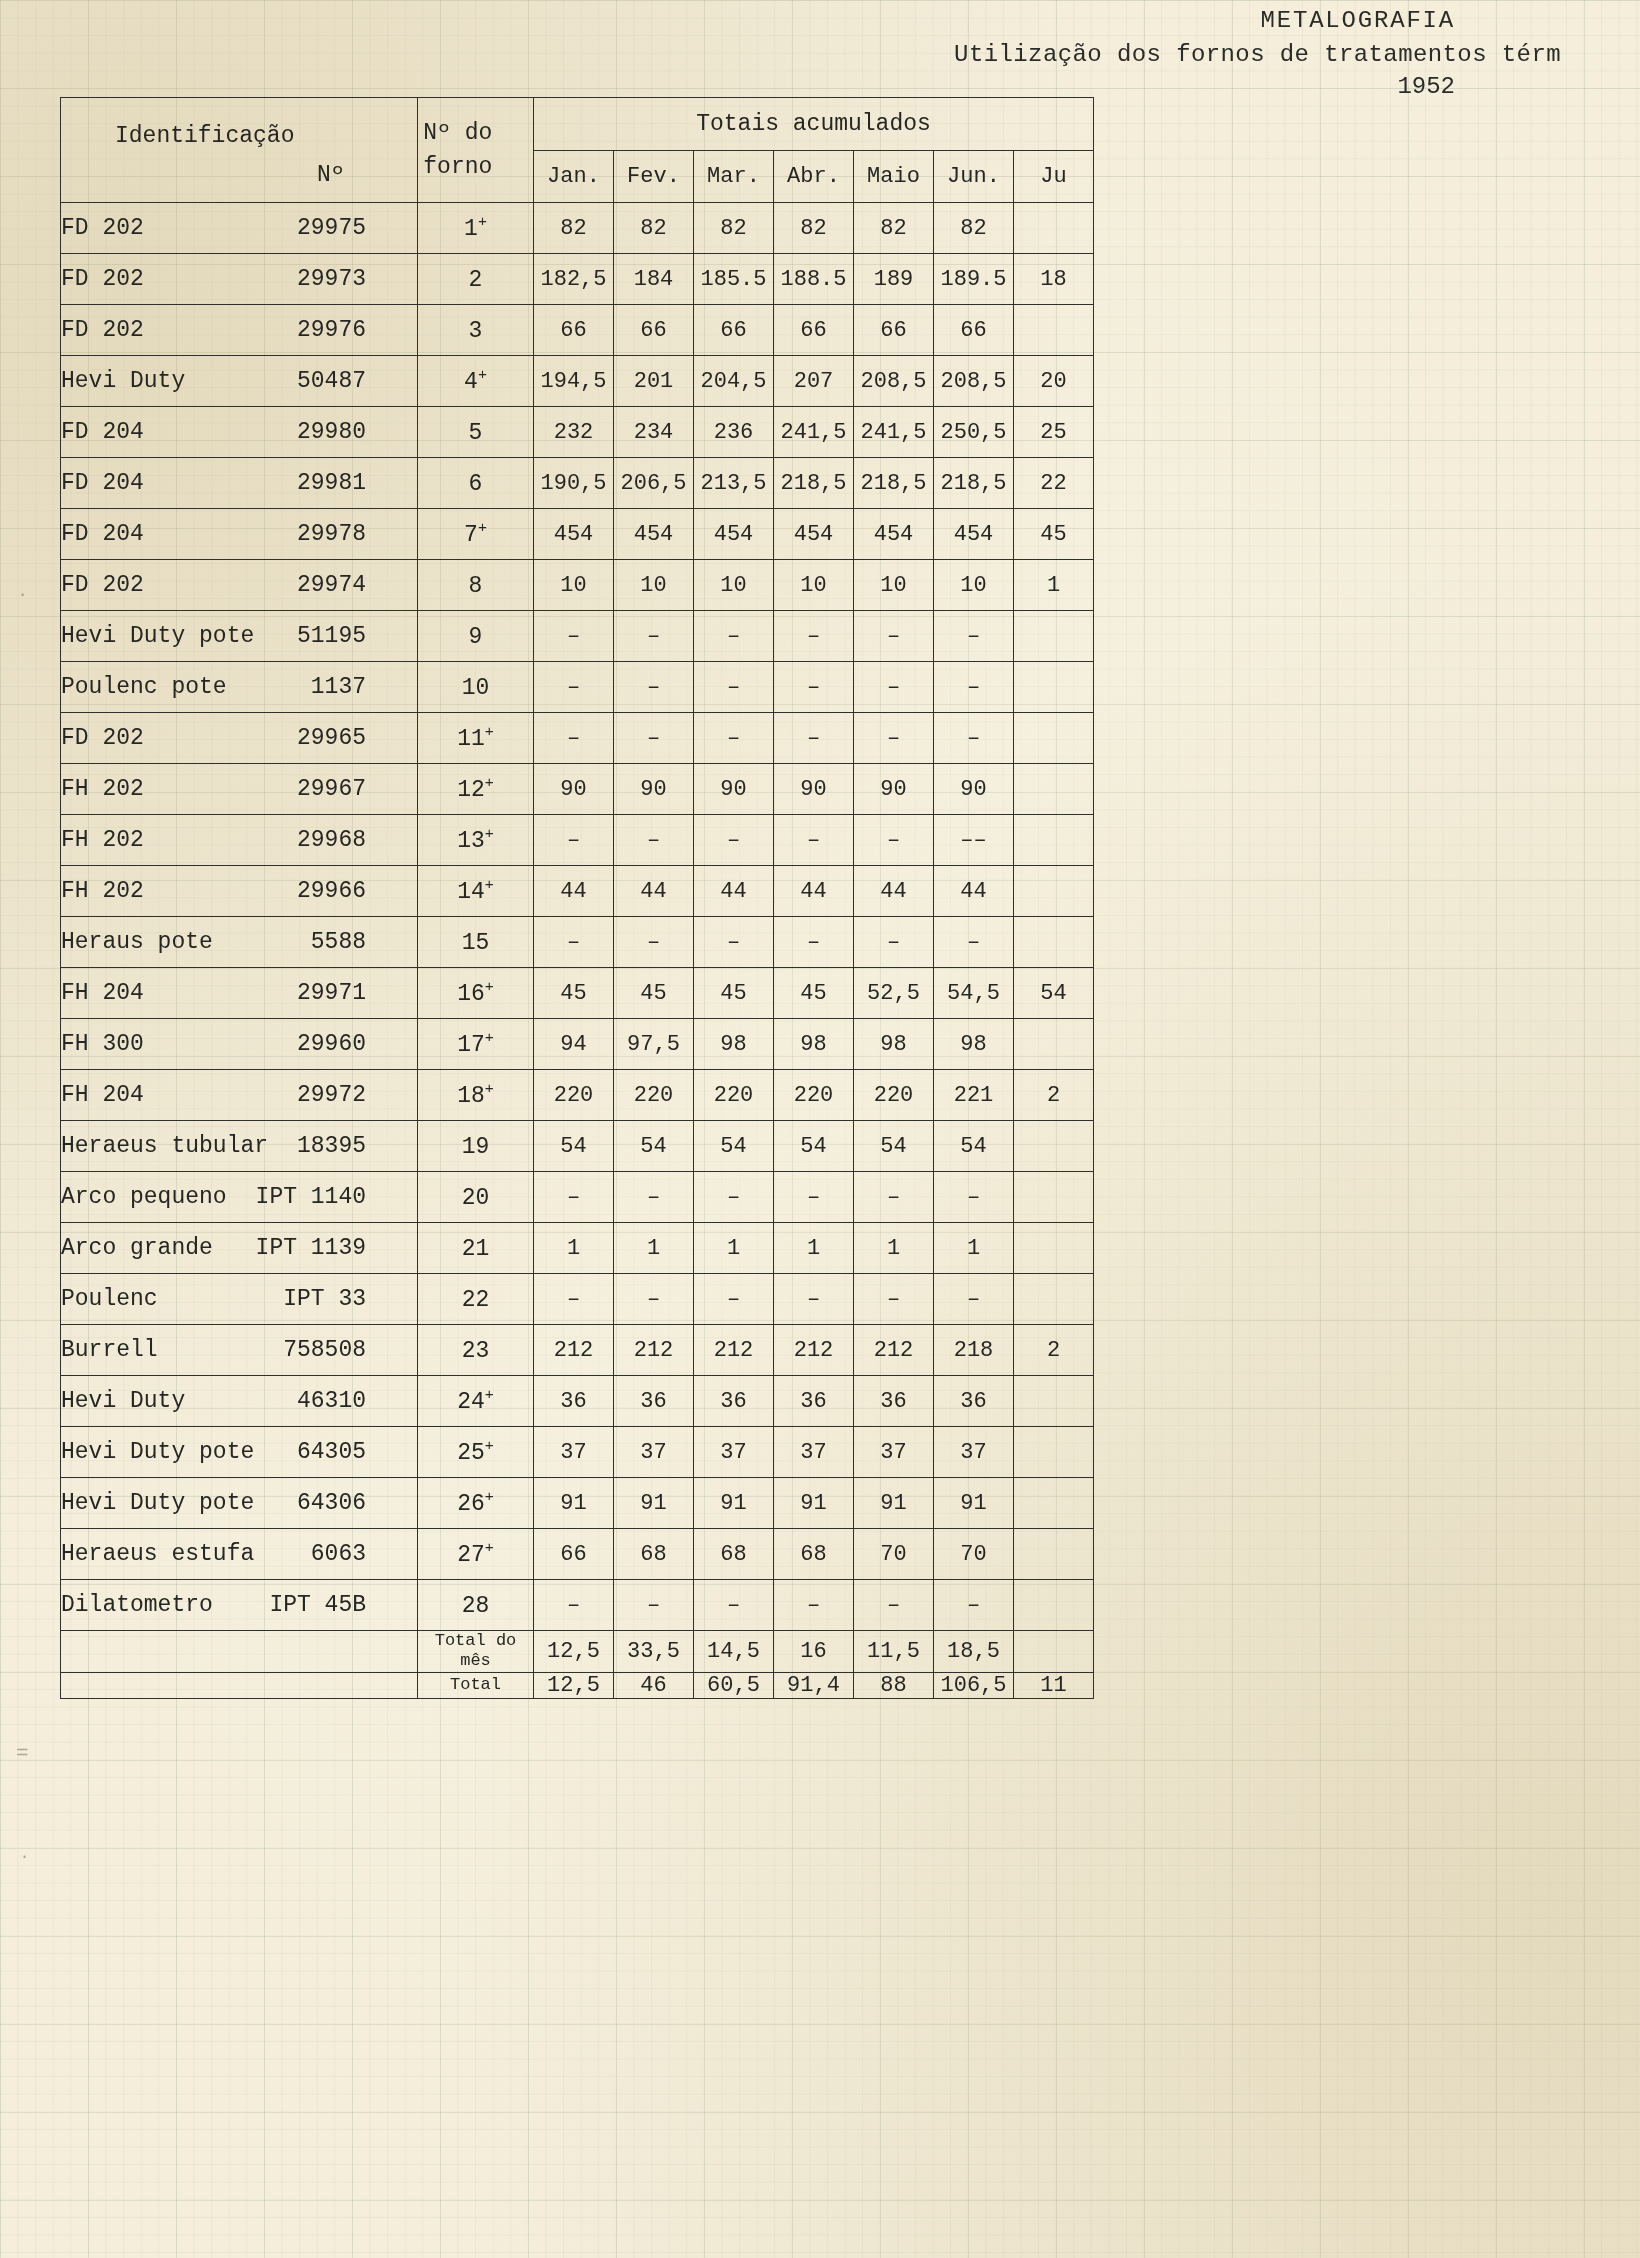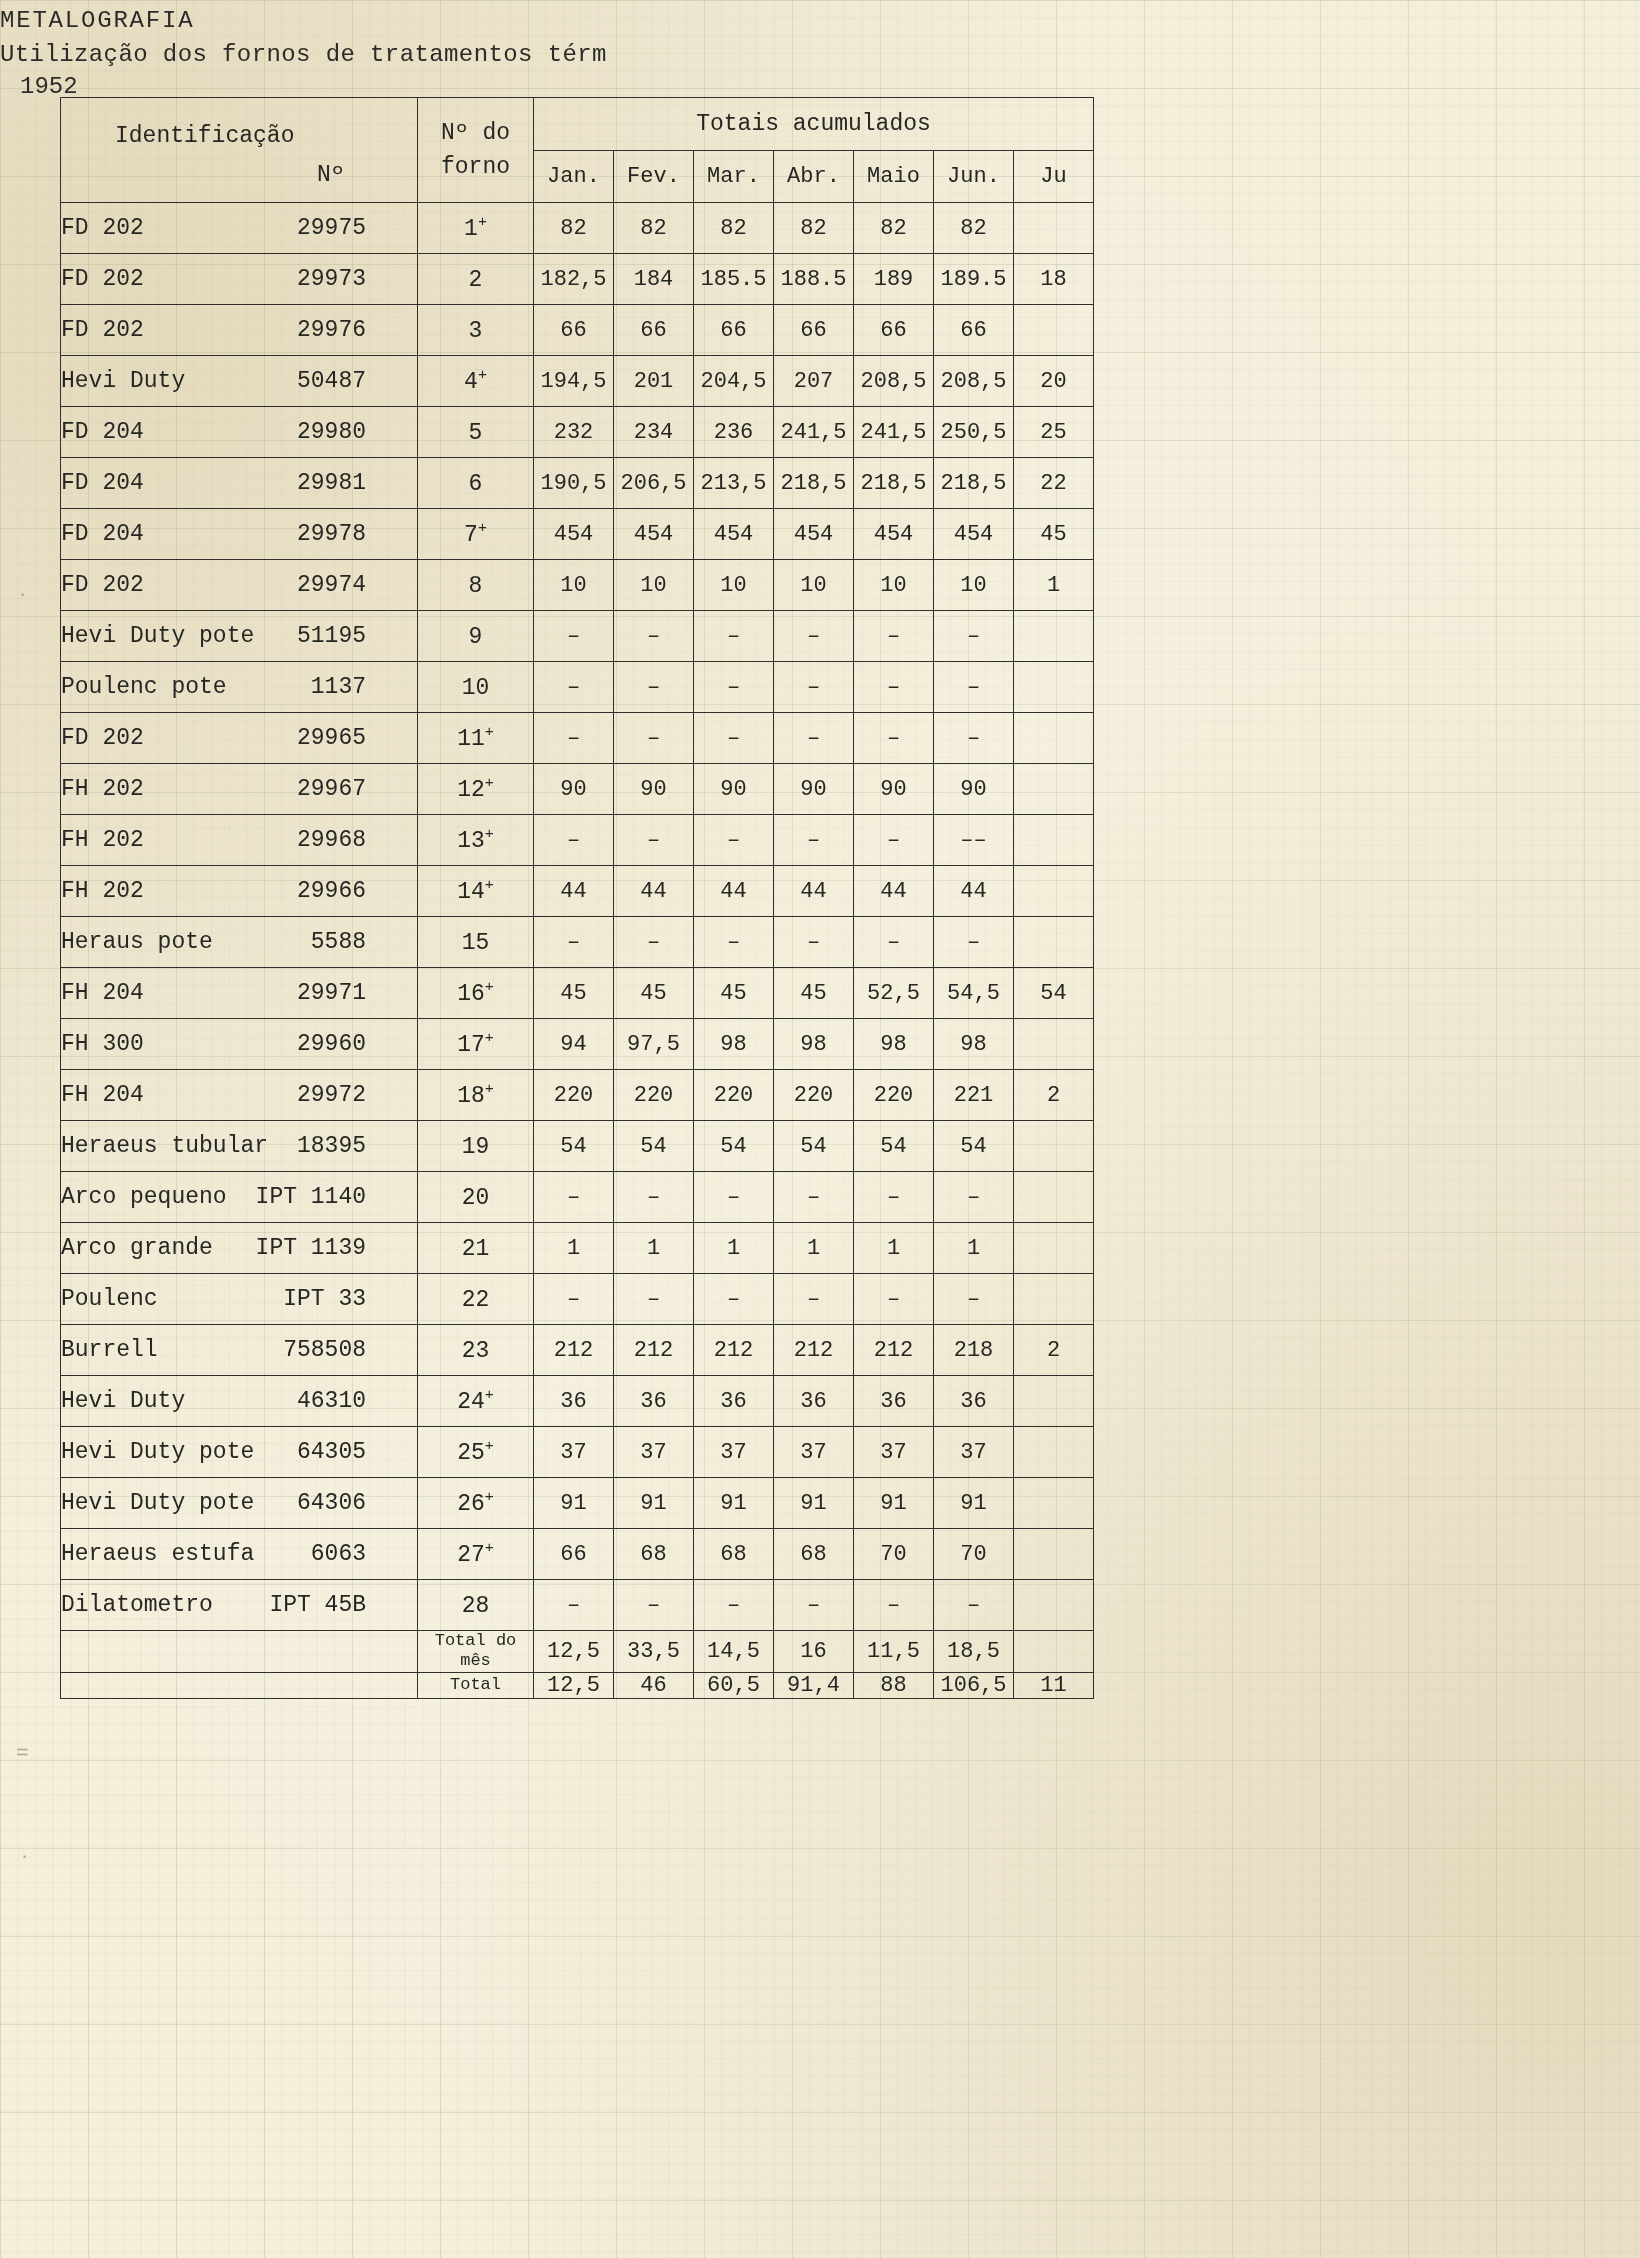--- a/index.html
+++ b/index.html
@@ -30,21 +30,21 @@
     position:absolute;inset:0;
     background:
       radial-gradient(ellipse at 8% 12%, rgba(196,178,130,0.35), transparent 45%),
       radial-gradient(ellipse at 95% 85%, rgba(190,170,120,0.30), transparent 50%),
       radial-gradient(ellipse at 50% 50%, rgba(255,255,240,0.25), transparent 70%);
     pointer-events:none;
   }
   .sheet{position:absolute;inset:0;}
 
   .title-block{
-    position:absolute;top:0;left:0;width:1561px;text-align:left;
+    position:absolute;top:0;left:0;width:1561px;text-align:right;
     padding-top:7px;
   }
   .t1{font-size:24px;letter-spacing:1.8px;}
   .t2{font-size:24px;letter-spacing:0.4px;margin-top:7px;}
   .t3{font-size:24px;margin-top:5.3px;}
   .title-block .t1{margin-right:106px;}
   .title-block .t2{margin-right:0px;}
   .title-block .t3{margin-right:106px;padding-left:20px;}
 
   table.main{
@@ -57,21 +57,21 @@
   table.main td, table.main th{
     border:1.8px solid #2f2f2c;
     padding:0;
     font-weight:normal;
     vertical-align:middle;
     background:transparent;
   }
   .hdr-ident{width:356px;height:104px;text-align:left;position:relative;}
   .hdr-ident .i1{position:absolute;left:54px;top:25px;}
   .hdr-ident .i2{position:absolute;left:256px;top:64px;}
-  .hdr-forno{width:115px;height:104px;text-align:center;line-height:1.5;}
+  .hdr-forno{width:115px;height:104px;text-align:left;line-height:1.5;}
   .hdr-forno div{padding:0 5.3px;}
   .hdr-tot{height:51px;text-align:center;padding-right:26.5px;font-size:23px;}
   .mon{width:79px;height:51px;text-align:center;font-size:22px;}
 
   td.name{height:50px;padding-left:21px;text-align:left;position:relative;}
   td.name .nm{display:inline-block;}
   td.name .num{position:absolute;right:51px;}
   td.fno{width:115px;text-align:center;position:relative;}
   td.fno .plus{font-size:15px;vertical-align:super;}
   td.val{width:79px;text-align:center;font-size:22px;}

